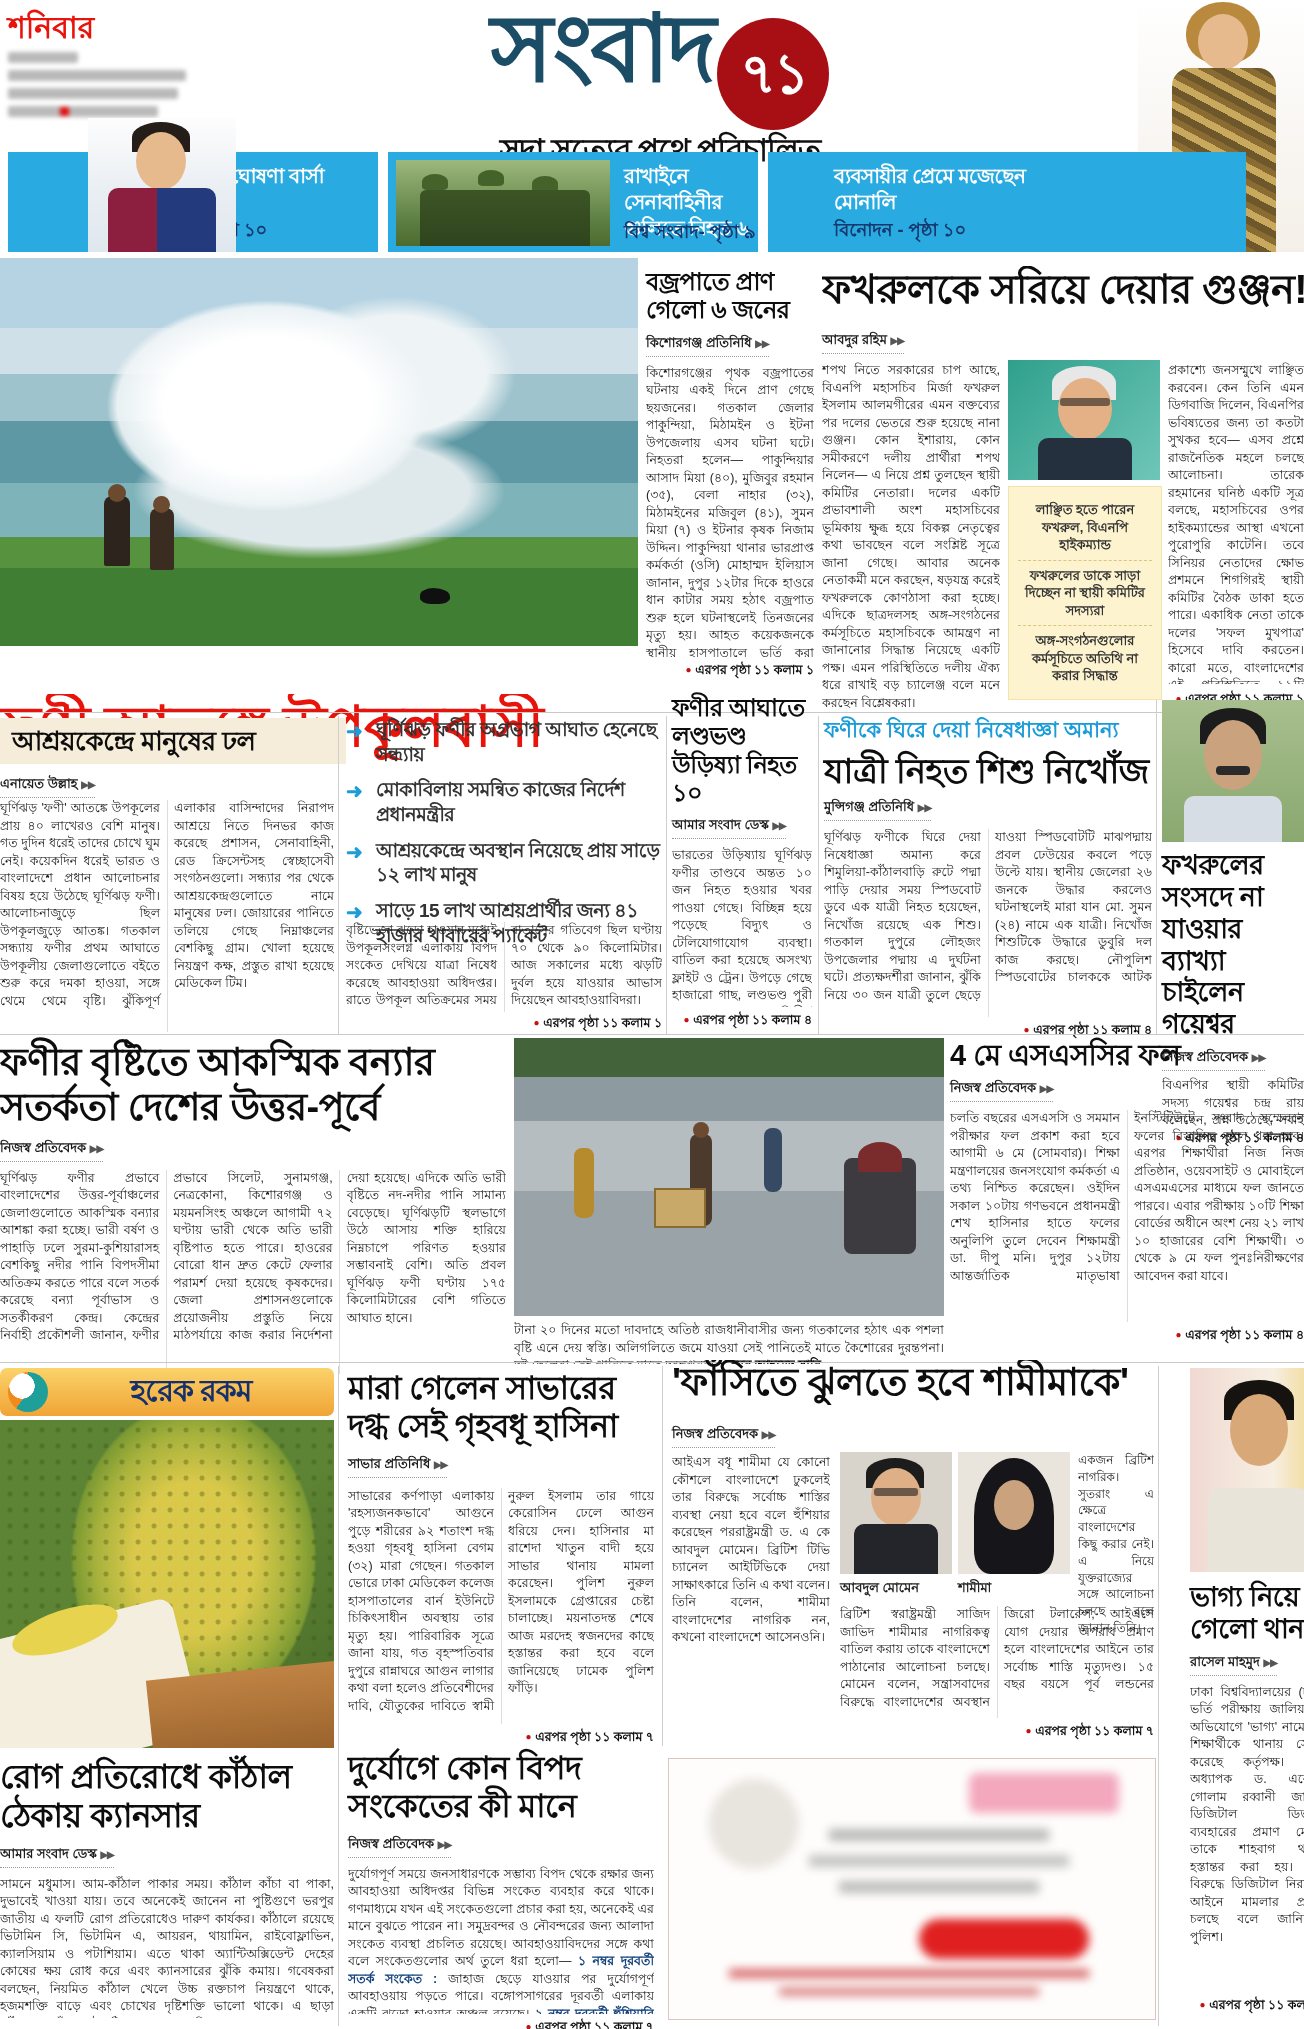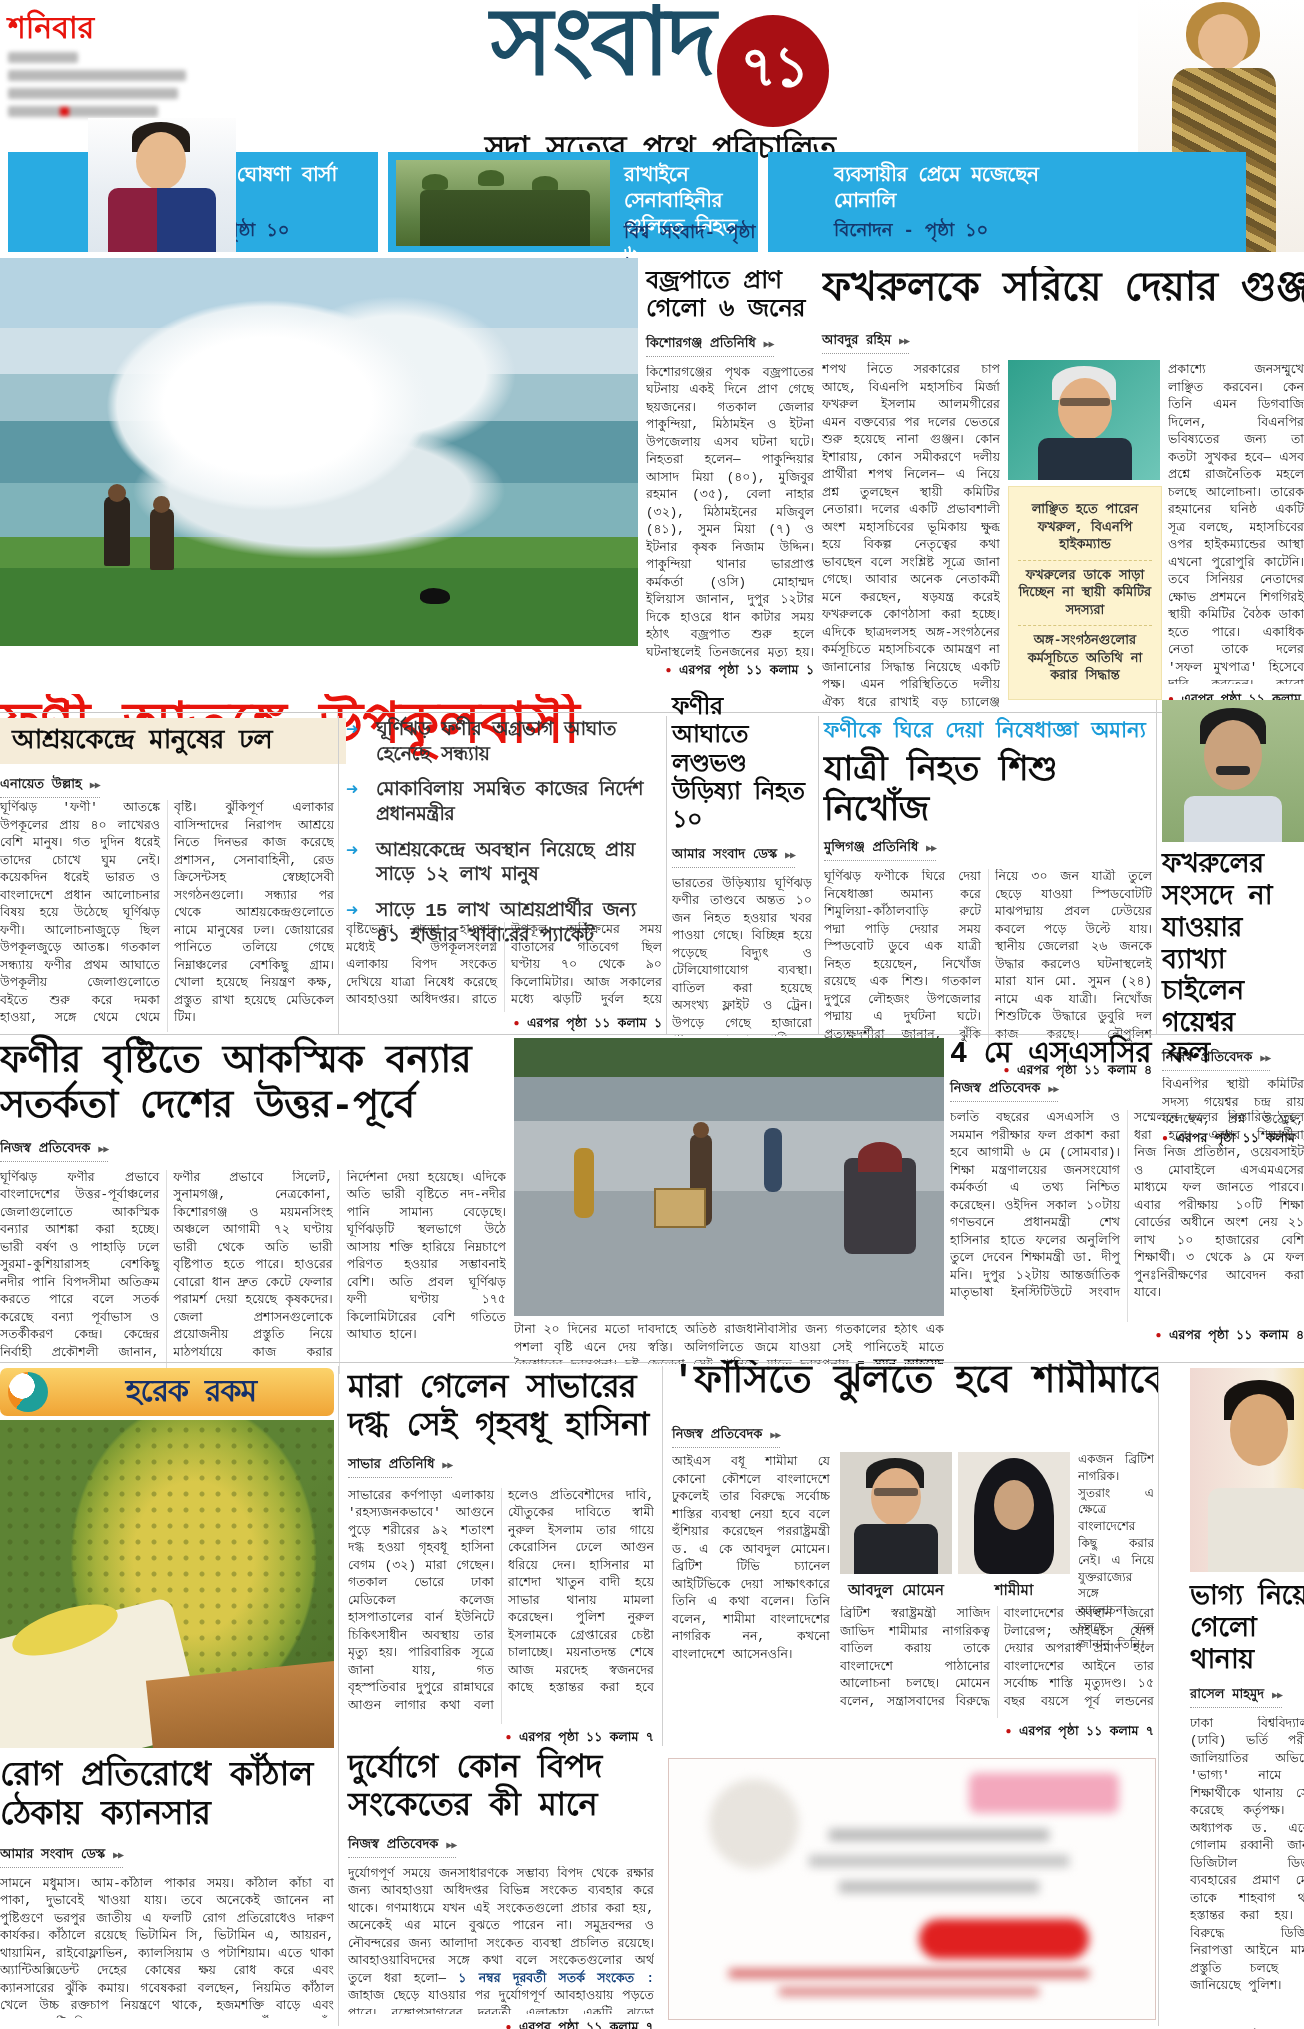--- a/index.html
+++ b/index.html
@@ -1,17 +1,17 @@
 <!DOCTYPE html>
 <html><head>
 <meta charset="utf-8">
 <style>
   html,body{margin:0;padding:0;background:#fff;}
   #page{position:relative;width:1304px;height:2029px;background:#fff;overflow:hidden;
-        font-family:Liberation Mono, monospace;color:#111;}
+        font-family:Liberation Sans, sans-serif;color:#111;}
   .abs{position:absolute;}
   .ph{position:absolute;overflow:hidden;}
   h1,h2,h3{margin:0;font-weight:bold;}
   .hl{font-weight:bold;color:#0d0d0d;line-height:1.18;letter-spacing:-.5px;}
   .red{color:#e8140c;margin-top:46px;}
   .kicker{font-weight:bold;color:#1a9cd9;}
   .byline{font-size:13px;font-weight:bold;color:#1c1c1c;border-bottom:1px dotted #9a9a9a;
           display:inline-block;padding-bottom:2px;}
   .byline .arr{color:#555;font-size:10px;letter-spacing:-1px;}
   .bt{font-size:12.5px;line-height:1.4;color:#1b1b1b;text-align:justify;overflow:hidden;word-break:break-word;}
@@ -41,21 +41,21 @@
   .hlogo{width:40px;height:40px;border-radius:50%;margin-left:8px;background:
      radial-gradient(circle at 35% 35%,#fff 0 34%,transparent 35%),
      conic-gradient(#1e9f9a 0 60%,#f08a1d 60% 100%);}
   .bullets{list-style:none;margin:0;padding:0;}
   .bullets li{position:relative;padding-left:30px;margin-bottom:11px;font-size:19px;font-weight:bold;
               color:#333;line-height:1.3;letter-spacing:-.5px;}
   .bullets li .ar{position:absolute;left:0;top:0;color:#1e9cd8;font-size:20px;}
   .ybox{background:#fdf3cf;border:1px solid #f0e3ad;padding:8px 9px;}
   .ybox .yitem{font-size:13px;font-weight:bold;color:#333;line-height:1.35;padding:6px 0;text-align:center;}
   .ybox .yitem + .yitem{border-top:1px dashed #d8c77f;}
-  .cap{font-size:15px;font-weight:bold;text-align:center;color:#222;}
+  .cap{font-size:13px;font-weight:bold;text-align:left;color:#222;}
   .photocaption{font-size:12.5px;line-height:1.4;color:#222;text-align:justify;}
   .photocaption b{color:#000;}
   
   .ad{border:1px solid #dcc5c0;background:#fefdfc;}
   .adshape{position:absolute;filter:blur(5px);}
   .sigb{font-weight:bold;color:#14427c;}
   
   .face{position:absolute;border-radius:50%;background:#e7ba8e;}
   .sil{position:absolute;background:#222;}
 </style>

